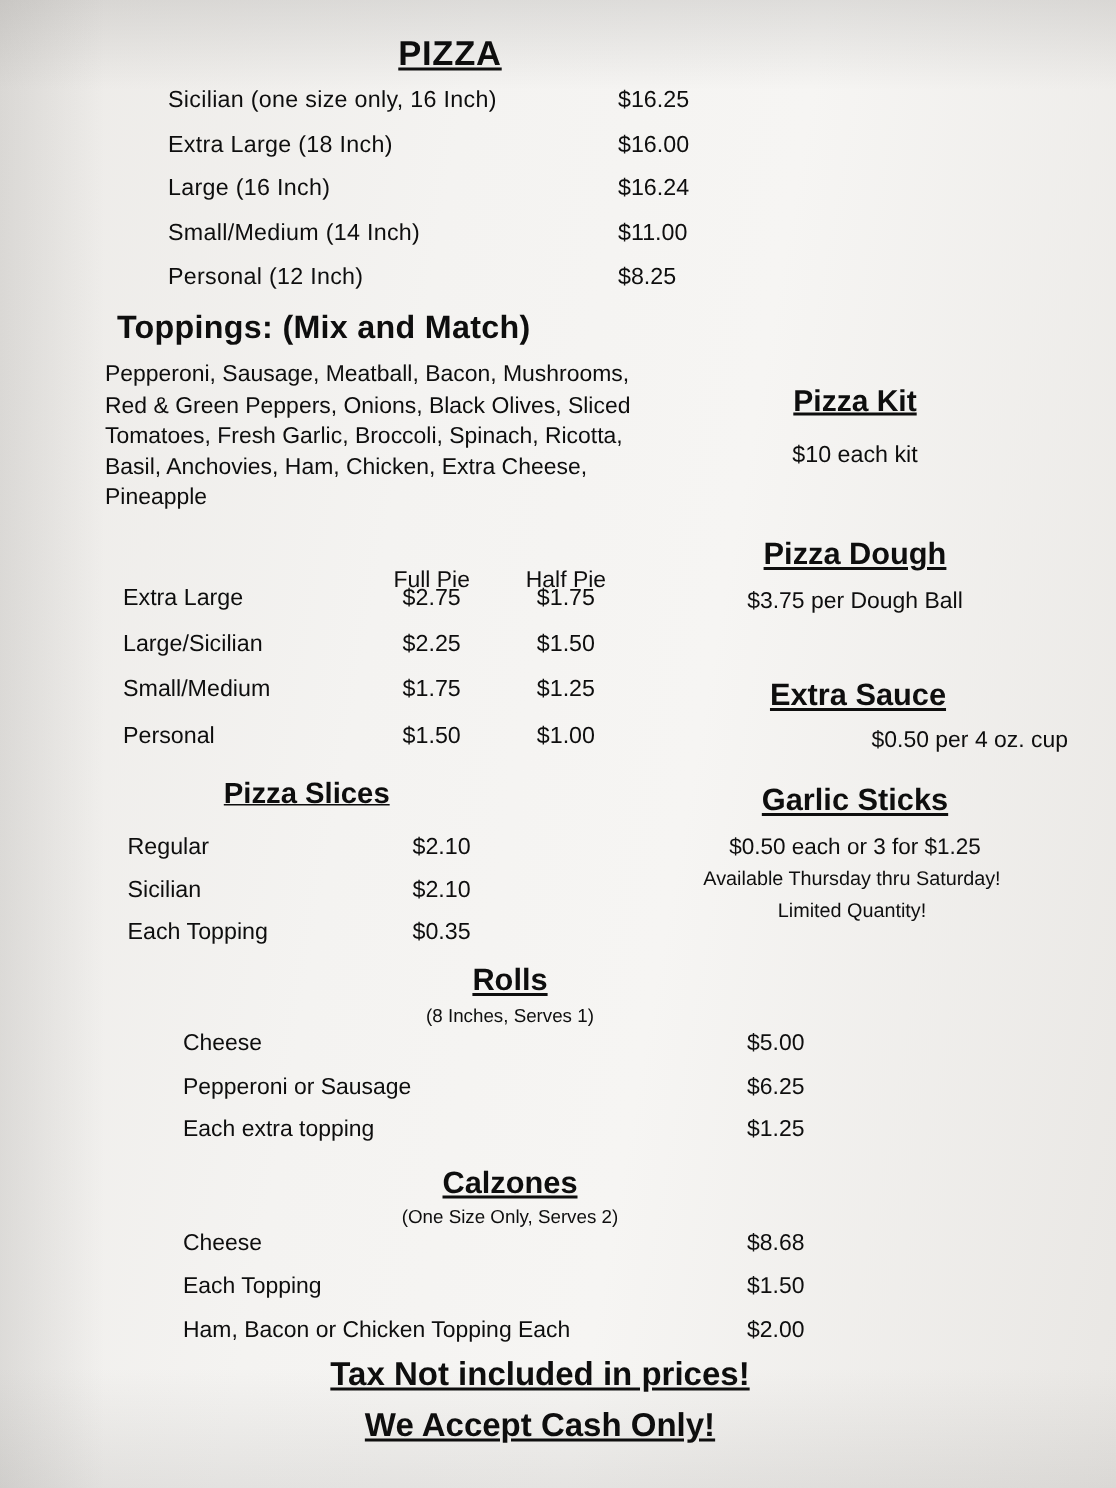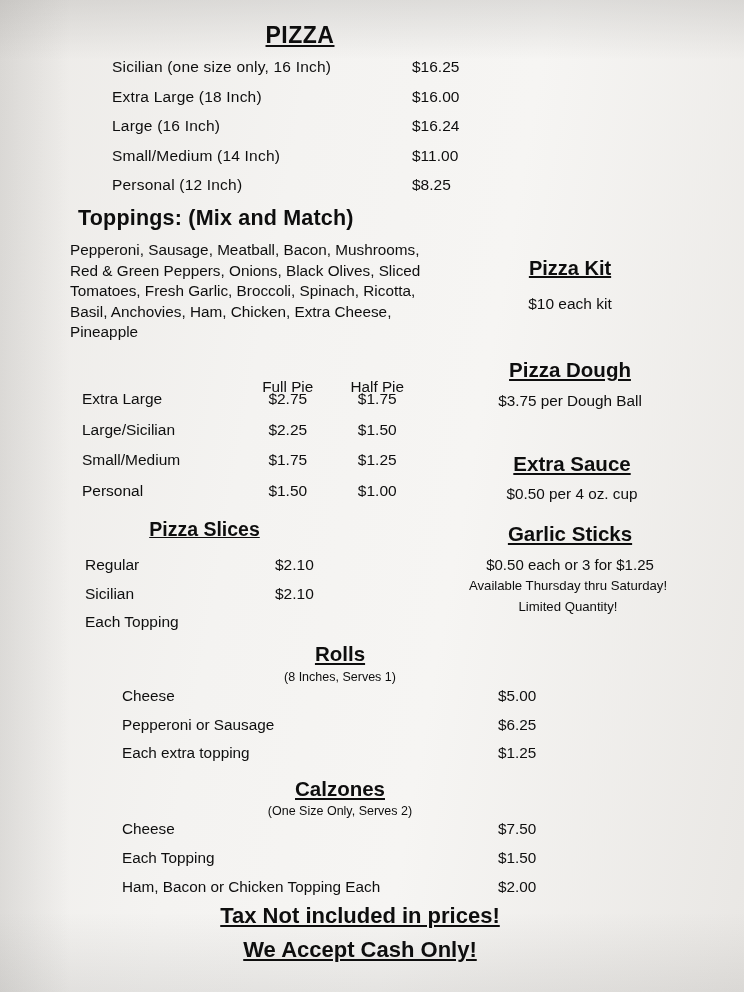--- a/index.html
+++ b/index.html
@@ -141,21 +141,21 @@
     font-size: 15.3px;
   }
   .sauce-title {
     position: absolute;
     left: 432px; top: 452px; width: 280px;
     font-size: 20.5px;
   }
   .sauce-sub {
     position: absolute;
     left: 432px; top: 485px; width: 280px;
-    text-align: center;
+    text-align: right;
     font-size: 15.3px;
   }
   .garlic-title {
     position: absolute;
     left: 430px; top: 522px; width: 280px;
     font-size: 20.5px;
   }
   .garlic-sub1 {
     position: absolute;
     left: 420px; top: 556px; width: 300px;
@@ -304,20 +304,21 @@
     <div class="row">
       <span class="name">Regular</span>
       <span class="price">$2.10</span>
     </div>
     <div class="row">
       <span class="name">Sicilian</span>
       <span class="price">$2.10</span>
     </div>
     <div class="row">
       <span class="name">Each Topping</span>
+      <span class="price">$0.35</span>
     </div>
   </div>
 
   <div class="kit-title section-head">Pizza Kit</div>
   <div class="kit-sub">$10 each kit</div>
 
   <div class="dough-title section-head">Pizza Dough</div>
   <div class="dough-sub">$3.75 per Dough Ball</div>
 
   <div class="sauce-title section-head">Extra Sauce</div>
@@ -343,21 +344,21 @@
       <span class="name">Each extra topping</span>
       <span class="price">$1.25</span>
     </div>
   </div>
 
   <div class="calz-title section-head">Calzones</div>
   <div class="calz-sub">(One Size Only, Serves 2)</div>
   <div class="calz-rows">
     <div class="row">
       <span class="name">Cheese</span>
-      <span class="price">$7.50</span>
+      <span class="price">$8.68</span>
     </div>
     <div class="row">
       <span class="name">Each Topping</span>
       <span class="price">$1.50</span>
     </div>
     <div class="row">
       <span class="name">Ham, Bacon or Chicken Topping Each</span>
       <span class="price">$2.00</span>
     </div>
   </div>

